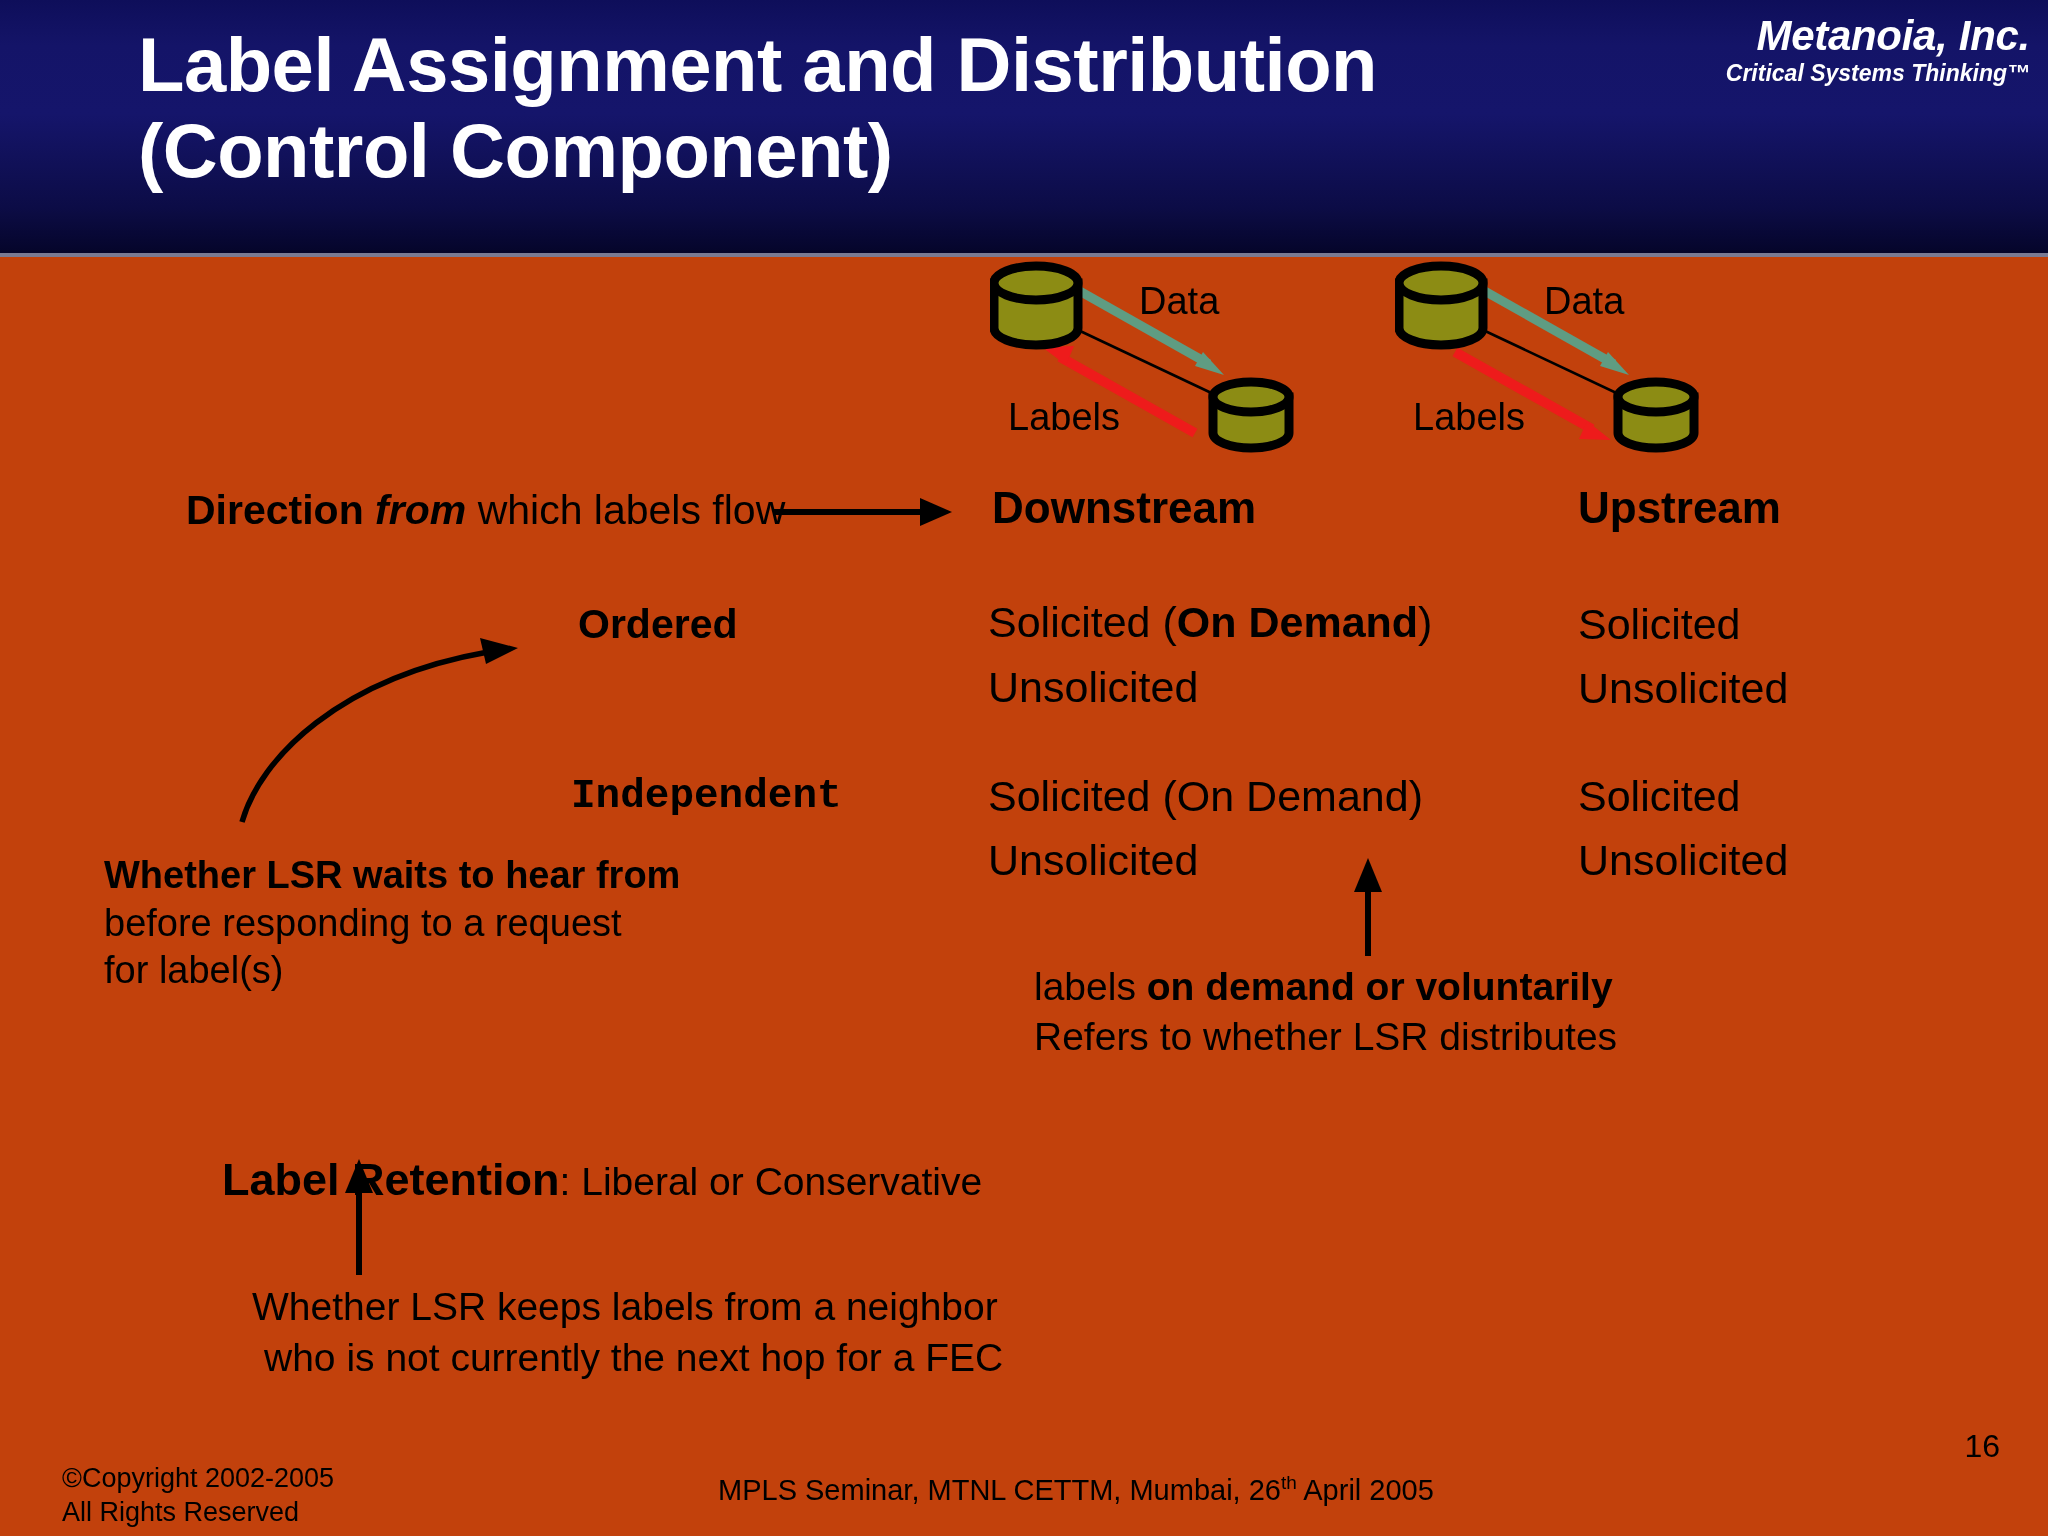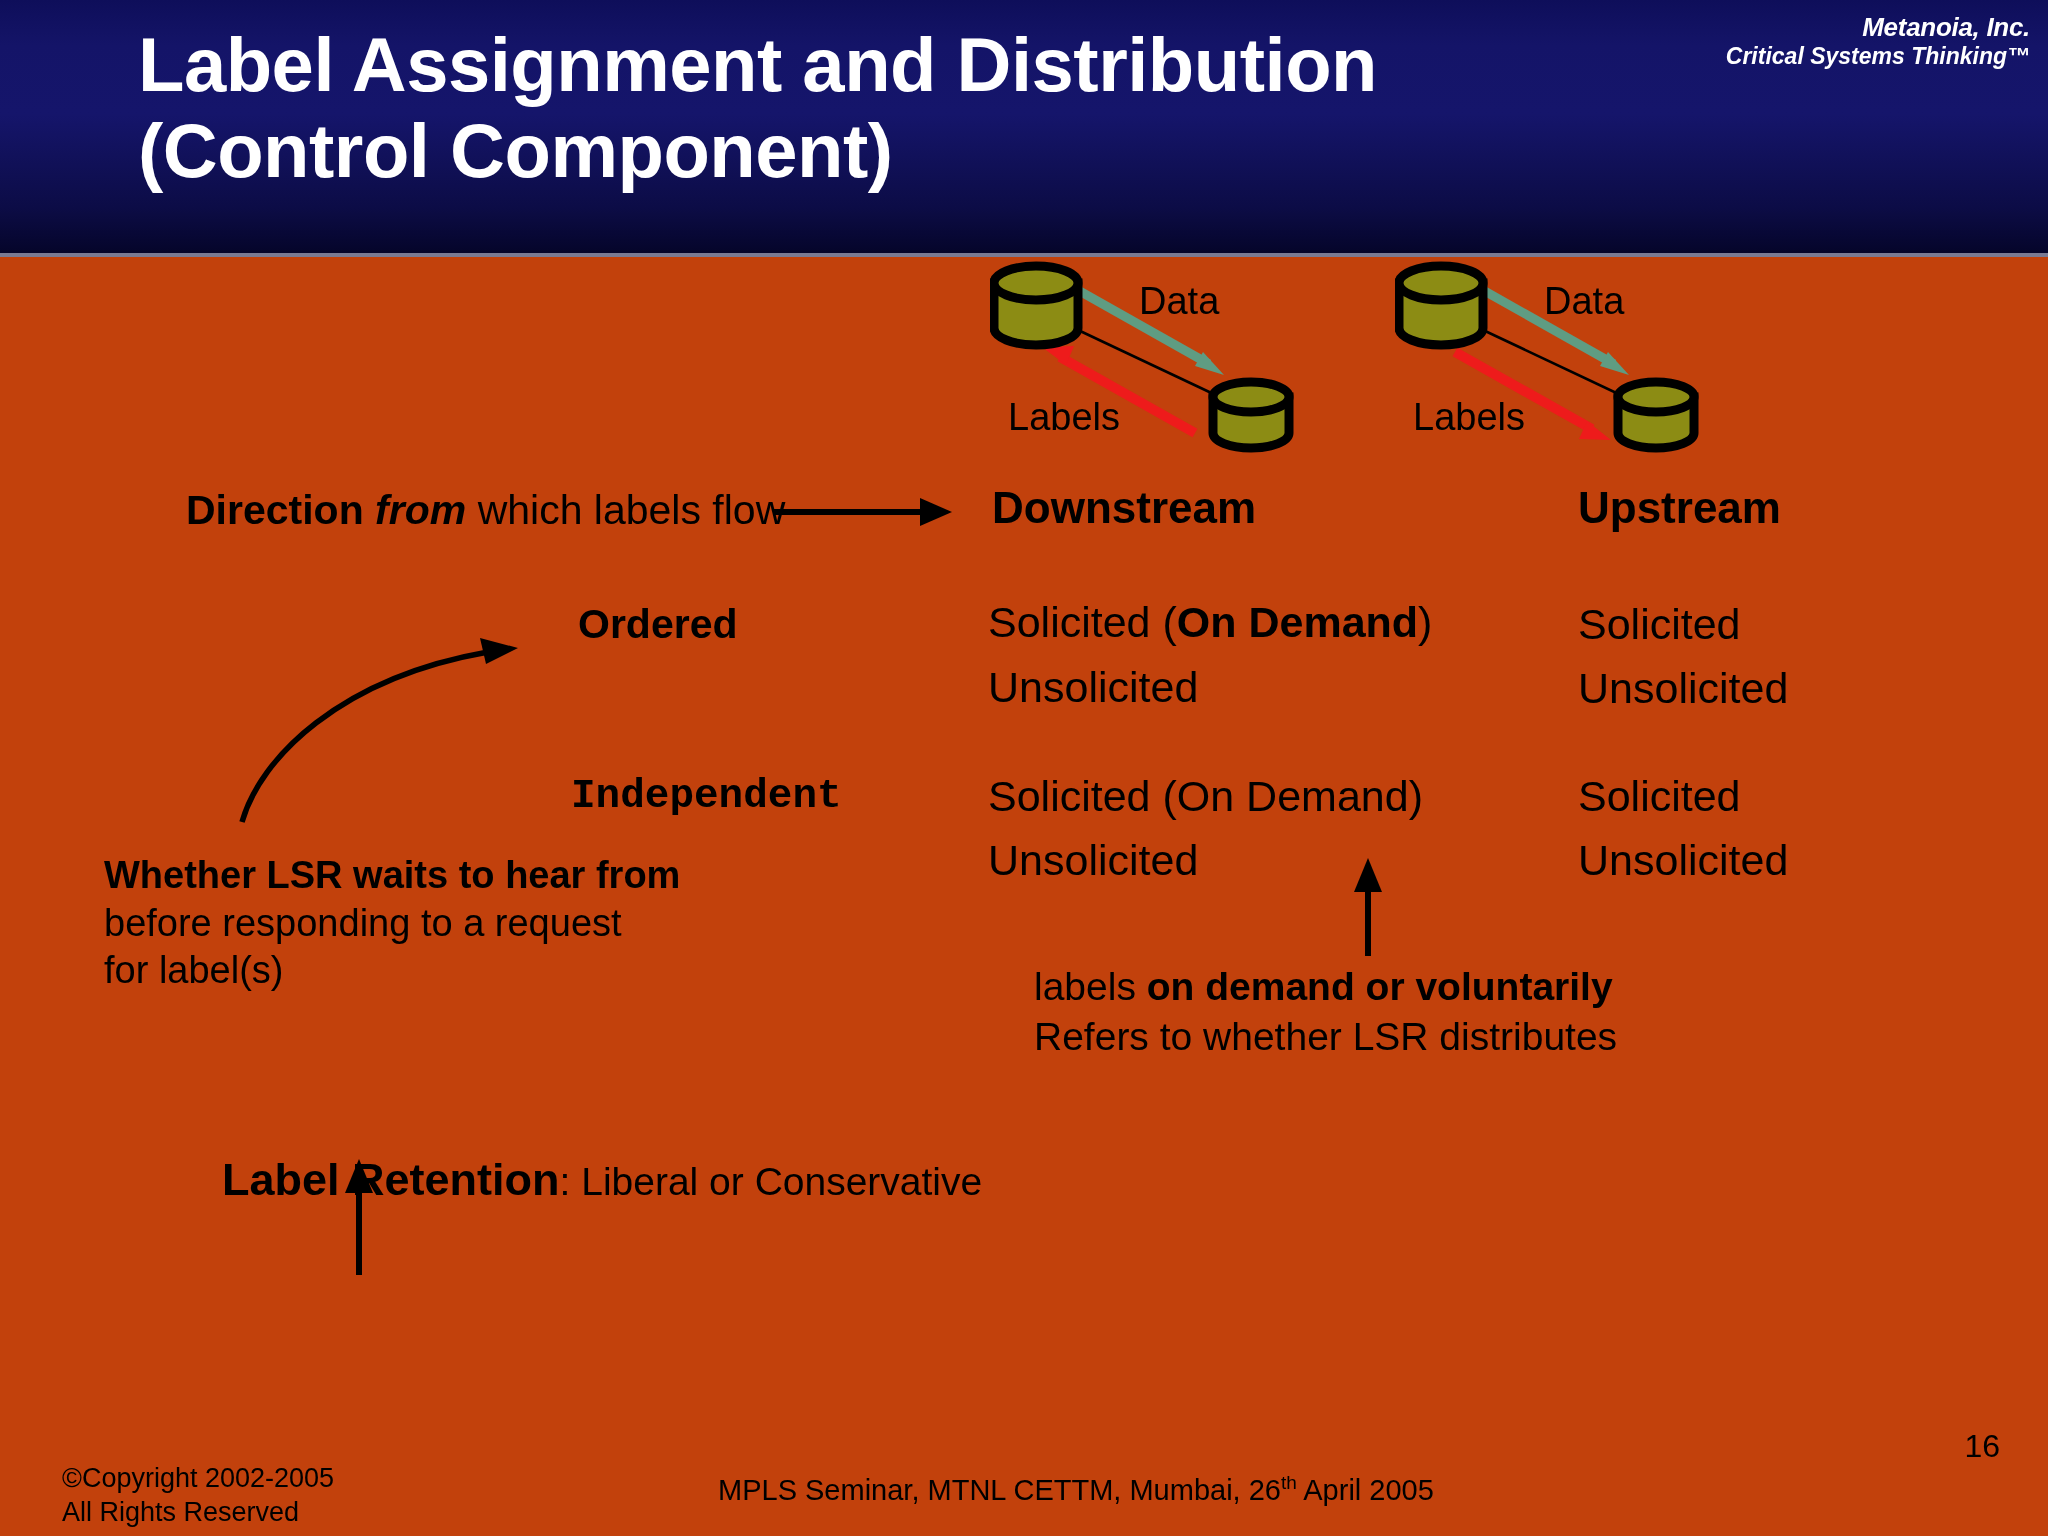--- a/index.html
+++ b/index.html
@@ -50,21 +50,21 @@
     white-space: pre-line;
   }
   #brand {
     position: absolute;
     right: 18px;
     top: 14px;
     text-align: right;
     color: #ffffff;
   }
   #brand-name {
-    font-size: 26px;
+    font-size: 42px;
     font-weight: bold;
     font-style: italic;
     line-height: 1.05;
     letter-spacing: -0.3px;
   }
   #brand-tagline {
     font-size: 23px;
     font-weight: bold;
     font-style: italic;
     line-height: 1.15;
@@ -243,20 +243,24 @@
 
   <div class="abs nowrap" style="left:222px; top:1114px; font-size:45px;margin-top:40px;">
     <span style="font-weight:bold;">Label Retention</span><span style="font-size:39px;">: Liberal or Conservative</span>
   </div>
 
   <svg class="abs" style="left:326px; top:1155px;" width="70" height="125">
     <line x1="33" y1="120" x2="33" y2="26" stroke="#000" stroke-width="6"></line>
     <polygon points="33,4 19,38 47,38" fill="#000"></polygon>
   </svg>
 
+  <div class="abs" style="left:252px; top:1282px; font-size:39px; line-height:1.3; white-space:nowrap;">
+    <div>Whether LSR keeps labels from a neighbor</div>
+    <div style="padding-left:12px;">who is not currently the next hop for a FEC</div>
+  </div>
 
   <div id="footer-copyright">©Copyright 2002-2005
  All Rights Reserved</div>
 
   <div id="footer-center">
     <span>MPLS Seminar, MTNL CETTM, Mumbai, 26</span><sup class="ord">th</sup><span> April 2005</span>
   </div>
 
   <div id="page-number">16</div>
 

